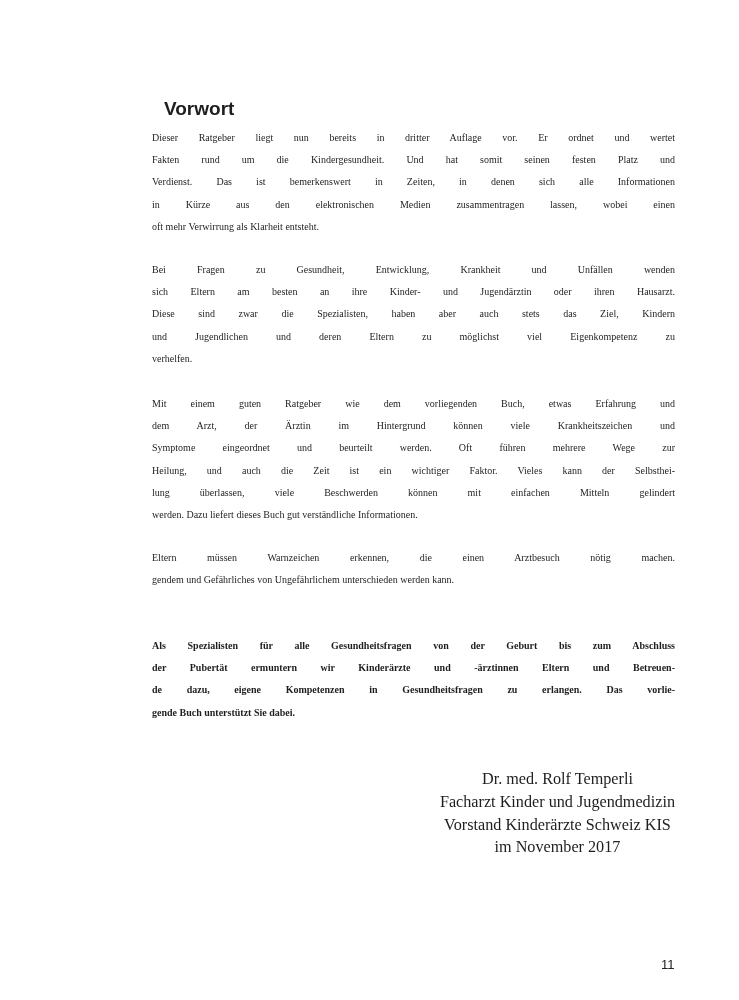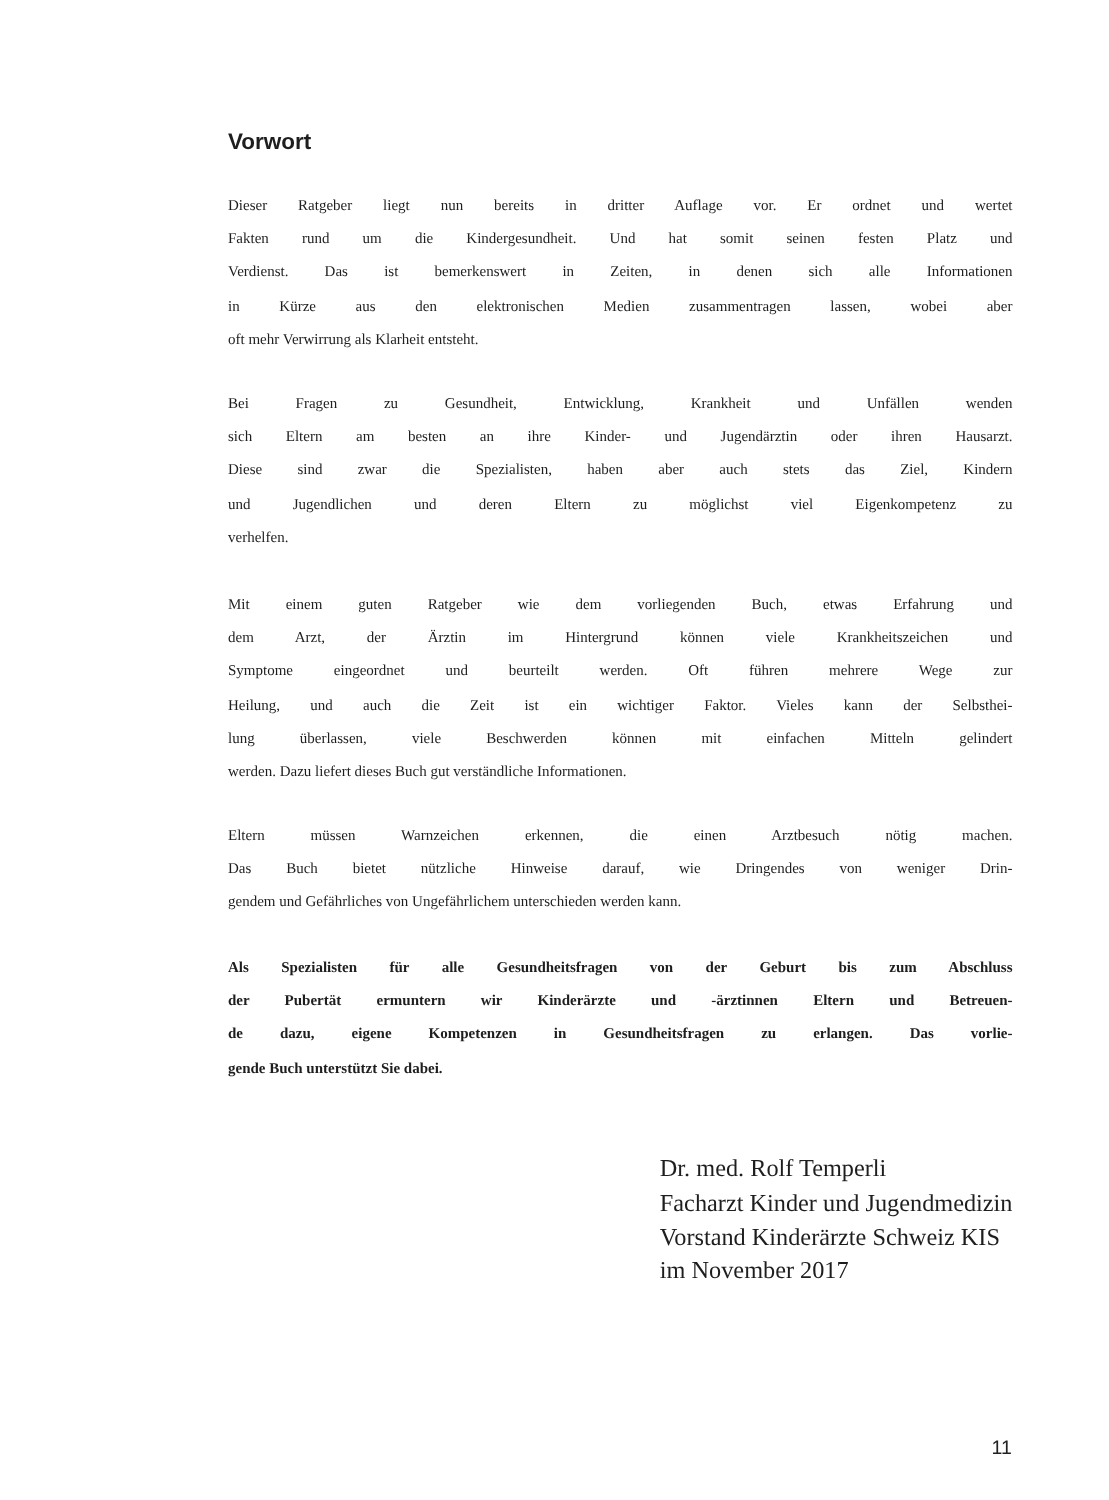--- a/index.html
+++ b/index.html
@@ -1,53 +1,53 @@
 <!DOCTYPE html>
 <html><head>
 <meta charset="utf-8">
 <style>
   html, body { margin: 0; padding: 0; background: #ffffff; }
   body { width: 739px; height: 1000px; position: relative; overflow: hidden; color: #1e1e1e; }
   .heading {
     position: absolute; left: 152px; top: 86px;
-    font-family: "Liberation Sans", sans-serif; font-weight: bold; font-size: 15px;
-    color: #1e1e1e; margin: 0;
+    font-family: "Liberation Sans", sans-serif; font-weight: bold; font-size: 19px;
+    color: #1e1e1e; margin: 12px;
   }
   .para {
     position: absolute; left: 152px; width: 523px;
     font-family: "Liberation Serif", serif; font-size: 10px; line-height: 22.2px;
     margin: 0;
   }
   .line { display: block; text-align: justify; text-align-last: justify; white-space: nowrap; height: 22.2px; }
   .line.last { text-align-last: left; }
   #p1 { top: 127px; }
   #p2 { top: 259px; }
   #p3 { top: 393px; }
   #p4 { top: 547px; }
   #p5 { top: 635px; font-weight: bold; }
   .sig {
-    position: absolute; right: 64px; top: 768px; text-align: left;
+    position: absolute; right: 64px; top: 768px; text-align: center;
     font-family: "Liberation Serif", serif; font-size: 16.2px; line-height: 22.8px;
   }
   .sig div { white-space: nowrap; }
   .pagenum {
     position: absolute; left: 661px; top: 957px;
     font-family: "Liberation Sans", sans-serif; font-size: 13px; color: #222; text-align: center;
   }
 </style>
 </head>
 <body>
 
 <h2 class="heading">Vorwort</h2>
 
 <div class="para" id="p1">
   <span class="line">Dieser Ratgeber liegt nun bereits in dritter Auflage vor. Er ordnet und wertet</span>
   <span class="line">Fakten rund um die Kindergesundheit. Und hat somit seinen festen Platz und</span>
   <span class="line">Verdienst. Das ist bemerkenswert in Zeiten, in denen sich alle Informationen</span>
-  <span class="line">in Kürze aus den elektronischen Medien zusammentragen lassen, wobei aber</span>
+  <span class="line">in Kürze aus den elektronischen Medien zusammentragen lassen, wobei einen</span>
   <span class="line last">oft mehr Verwirrung als Klarheit entsteht.</span>
 </div>
 
 <div class="para" id="p2">
   <span class="line">Bei Fragen zu Gesundheit, Entwicklung, Krankheit und Unfällen wenden</span>
   <span class="line">sich Eltern am besten an ihre Kinder- und Jugendärztin oder ihren Hausarzt.</span>
   <span class="line">Diese sind zwar die Spezialisten, haben aber auch stets das Ziel, Kindern</span>
   <span class="line">und Jugendlichen und deren Eltern zu möglichst viel Eigenkompetenz zu</span>
   <span class="line last">verhelfen.</span>
 </div>
@@ -56,21 +56,20 @@
   <span class="line">Mit einem guten Ratgeber wie dem vorliegenden Buch, etwas Erfahrung und</span>
   <span class="line">dem Arzt, der Ärztin im Hintergrund können viele Krankheitszeichen und</span>
   <span class="line">Symptome eingeordnet und beurteilt werden. Oft führen mehrere Wege zur</span>
   <span class="line">Heilung, und auch die Zeit ist ein wichtiger Faktor. Vieles kann der Selbsthei-</span>
   <span class="line">lung überlassen, viele Beschwerden können mit einfachen Mitteln gelindert</span>
   <span class="line last">werden. Dazu liefert dieses Buch gut verständliche Informationen.</span>
 </div>
 
 <div class="para" id="p4">
   <span class="line">Eltern müssen Warnzeichen erkennen, die einen Arztbesuch nötig machen.</span>
-  <span class="line">Das Buch bietet nützliche Hinweise darauf, wie Dringendes von weniger Drin-</span>
   <span class="line last">gendem und Gefährliches von Ungefährlichem unterschieden werden kann.</span>
 </div>
 
 <div class="para" id="p5">
   <span class="line">Als Spezialisten für alle Gesundheitsfragen von der Geburt bis zum Abschluss</span>
   <span class="line">der Pubertät ermuntern wir Kinderärzte und -ärztinnen Eltern und Betreuen-</span>
   <span class="line">de dazu, eigene Kompetenzen in Gesundheitsfragen zu erlangen. Das vorlie-</span>
   <span class="line last">gende Buch unterstützt Sie dabei.</span>
 </div>
 

